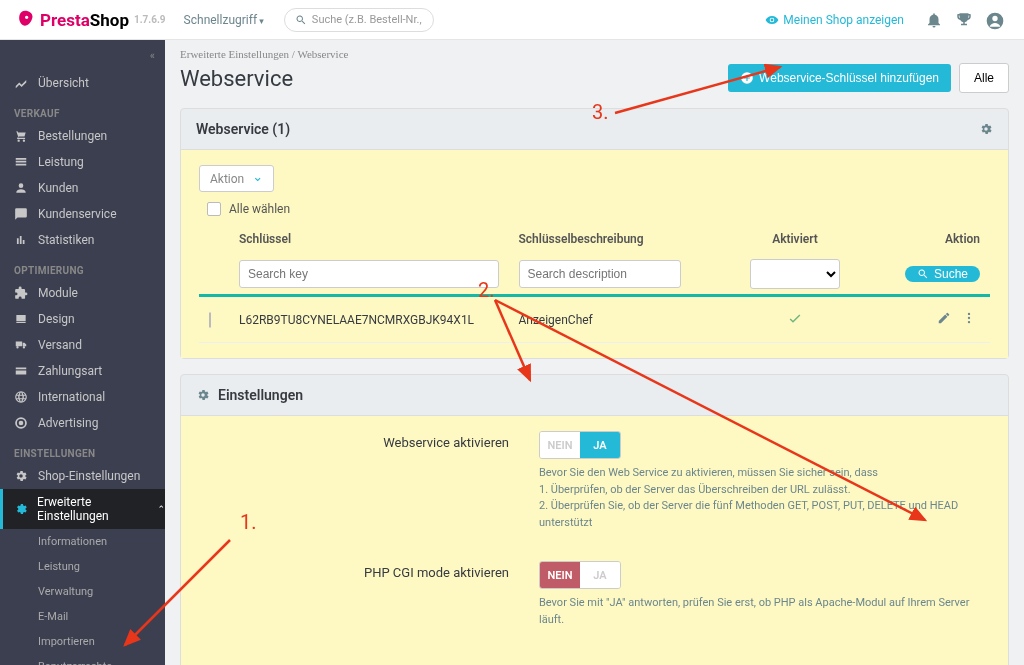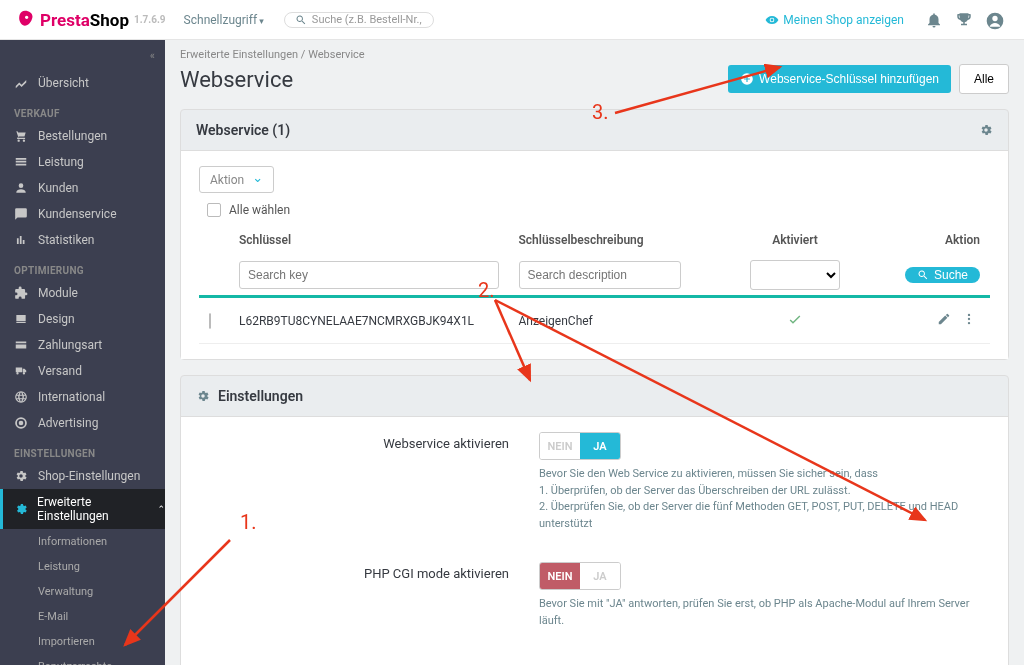--- a/index.html
+++ b/index.html
@@ -7,21 +7,21 @@
 
 
 .header { height: 40px; background: #fff; border-bottom: 1px solid #e5e5e5; display: flex; align-items: center; padding: 4px 15px; }
 .logo { display: flex; align-items: center; font-weight: 700; font-size: 17px; }
 .logo-bird { width: 20px; height: 20px; margin-right: 5px; fill: #df0067; position: relative; top: -1px; }
 .logo-p { color: #df0067; }
 .logo-text {color:#000;}
 .version { font-size: 10px; color: #bbb; margin-left: 5px; }
 .quick-access { margin-left: 18px; font-size: 12px; color: #6c868e; cursor: pointer; }
 .quick-access::after { content: " ▾"; font-size: 9px; }
-.search-box { margin-left: 20px; display: flex; align-items: center; border: 1px solid #ddd; border-radius: 14px; padding: 2px 10px; font-size: 11px; color: #999; width: 150px; height: 16px; }
+.search-box { margin-left: 20px; display: flex; align-items: center; border: 1px solid #ddd; border-radius: 14px; padding: 2px 10px; font-size: 11px; color: #999; width: 150px; height: 24px; }
 .search-box svg { width: 12px; height: 12px; fill: #6c868e; margin-right: 5px; }
 .header-spacer { flex: 1; }
 .view-shop { color: #24b9d7; font-size: 12px; display: flex; align-items: center; cursor: pointer; margin-right: 15px; }
 .view-shop svg { width: 14px; height: 14px; fill: #24b9d7; margin-right: 4px; }
 .header-icon { width: 18px; height: 18px; fill: #6c868e; margin: 0 6px; cursor: pointer; position: relative; }
 .notif-badge { position: absolute; top: -3px; right: -3px; background: #fab000; color: #fff; font-size: 8px; border-radius: 6px; padding: 0 3px; line-height: 10px; }
 
 
 .sidebar { position: absolute; top: 40px; left: 0; width: 165px; height: 625px; background: #3c3f50; color: #bbb; overflow: auto; }
 .sidebar::-webkit-scrollbar { width: 0; }
@@ -29,33 +29,33 @@
 .nav-item, .nav-sub { display: flex; align-items: center; padding: 6px 0 6px 14px; font-size: 12px; color: #c7c7c7; cursor: pointer; }
 .nav-item svg { width: 14px; height: 14px; fill: #c7c7c7; margin-right: 10px; }
 .nav-section { padding: 12px 14px 4px; font-size: 10px; font-weight: 700; color: #888; letter-spacing: 0.3px; text-transform: uppercase; }
 .nav-item.active { background: #202226; color: #fff; border-left: 3px solid #24b9d7; padding-left: 11px; }
 .nav-item.active svg { fill: #24b9d7; }
 .nav-sub { padding-left: 38px; font-size: 11px; color: #aaa; }
 .nav-expand { margin-left: auto; font-size: 9px; }
 
 
 .main { position: absolute; top: 40px; left: 165px; right: 0; height: 625px; overflow: auto; padding: 0 15px 15px 15px; }
-.breadcrumb { font-size: 11px; color: #888; padding: 8px 0 3px; }
+.breadcrumb { font-size: 11px; color: #888; padding: 8px 0 3px; font-family: Liberation Serif, serif; }
 .page-head { display: flex; align-items: center; margin-bottom: 15px; }
 .page-title { font-size: 22px; font-weight: 400; flex: 1; color: #363a41; }
 .btn-primary { background: #24b9d7; color: #fff; border: none; padding: 7px 12px; font-size: 12px; border-radius: 3px; cursor: pointer; display: inline-flex; align-items: center; }
 .btn-primary svg { width: 14px; height: 14px; fill: #fff; margin-right: 5px; }
 .btn-outline { background: #fff; border: 1px solid #ccc; padding: 7px 14px; font-size: 12px; border-radius: 3px; cursor: pointer; margin-left: 8px; }
 
 .panel { background: #eaedef; border: 1px solid #ddd; border-radius: 4px; margin-bottom: 15px; }
 .panel-head { padding: 12px 15px; font-size: 14px; font-weight: 600; color: #363a41; display: flex; align-items: center; border-bottom: 1px solid #ddd; }
 .panel-head svg { width: 14px; height: 14px; fill: #6c868e; }
 .panel-head .gear-right { margin-left: auto; cursor: pointer; }
 .panel-head .gear-left { margin-right: 8px; }
-.panel-body { padding: 15px 18px; background:#ffffff; }
+.panel-body { padding: 15px 18px; background:#fef9c3; }
 
 .action-drop { display: inline-flex; align-items: center; border: 1px solid #ccc; border-radius: 3px; padding: 5px 10px; font-size: 12px; color: #888; cursor: pointer; background:#fff; }
 .action-drop::after { content: "⌄"; margin-left: 8px; color: #24b9d7; font-size: 13px; position: relative; top: -2px; }
 
 .select-all { display: flex; align-items: center; margin: 10px 0 8px 8px; font-size: 12px; color: #555; }
 .checkbox { width: 14px; height: 14px; border: 1px solid #bbb; border-radius: 2px; margin-right: 8px; background: #fff; }
 
 table { width: 100%; border-collapse: collapse; }
 th { text-align: left; font-size: 12px; font-weight: 600; color: #555; padding: 8px 10px; }
 th.right, td.right { text-align: right; }
@@ -179,29 +179,29 @@
       <span>Module</span>
     </div>
   <div class="nav-item">
       <svg viewBox="0 0 24 24">
         <path d="M4 5h16v11H4V5zm0 12h16v2H4v-2z"></path>
       </svg>
       <span>Design</span>
     </div>
   <div class="nav-item">
       <svg viewBox="0 0 24 24">
+        <path d="M3 6h11v8H3V6zm12 2h3l3 3v3h-6V8zM6 18a2 2 0 100-4 2 2 0 000 4zm11 0a2 2 0 100-4 2 2 0 000 4z"></path>
+      </svg>
+      <span>Versand</span>
+    </div>
+  <div class="nav-item">
+      <svg viewBox="0 0 24 24">
         <path d="M3 6h18v3H3V6zm0 5h18v7H3v-7z"></path>
       </svg>
       <span>Zahlungsart</span>
-    </div>
-  <div class="nav-item">
-      <svg viewBox="0 0 24 24">
-        <path d="M3 6h11v8H3V6zm12 2h3l3 3v3h-6V8zM6 18a2 2 0 100-4 2 2 0 000 4zm11 0a2 2 0 100-4 2 2 0 000 4z"></path>
-      </svg>
-      <span>Versand</span>
     </div>
   <div class="nav-item">
       <svg viewBox="0 0 24 24">
         <path d="M12 2a10 10 0 100 20 10 10 0 000-20zm6.9 6H16c-.3-1.3-.8-2.5-1.4-3.6A8 8 0 0118.9 8zM12 4c.8 1.2 1.5 2.5 1.9 4h-3.8c.4-1.5 1.1-2.8 1.9-4zM4.3 14a8 8 0 010-4h3c-.1.7-.2 1.3-.2 2s.1 1.3.2 2h-3zm.8 2h2.9c.3 1.3.8 2.5 1.4 3.6A8 8 0 015.1 16zm2.9-8H5.1a8 8 0 014.3-3.6C8.8 5.5 8.3 6.7 8 8zm4 12c-.8-1.2-1.5-2.5-1.9-4h3.8c-.4 1.5-1.1 2.8-1.9 4zm2.3-6H9.7c-.1-.7-.2-1.3-.2-2s.1-1.3.2-2h4.6c.1.7.2 1.3.2 2s-.1 1.3-.2 2zm.3 5.6c.6-1.1 1.1-2.3 1.4-3.6h2.9a8 8 0 01-4.3 3.6zM16.7 14c.1-.7.2-1.3.2-2s-.1-1.3-.2-2h3a8 8 0 010 4h-3z"></path>
       </svg>
       <span>International</span>
     </div>
   <div class="nav-item">
       <svg viewBox="0 0 24 24">
         <path d="M12 2a10 10 0 100 20 10 10 0 000-20zm0 3a7 7 0 110 14 7 7 0 010-14zm0 3a4 4 0 100 8 4 4 0 000-8z"></path>

